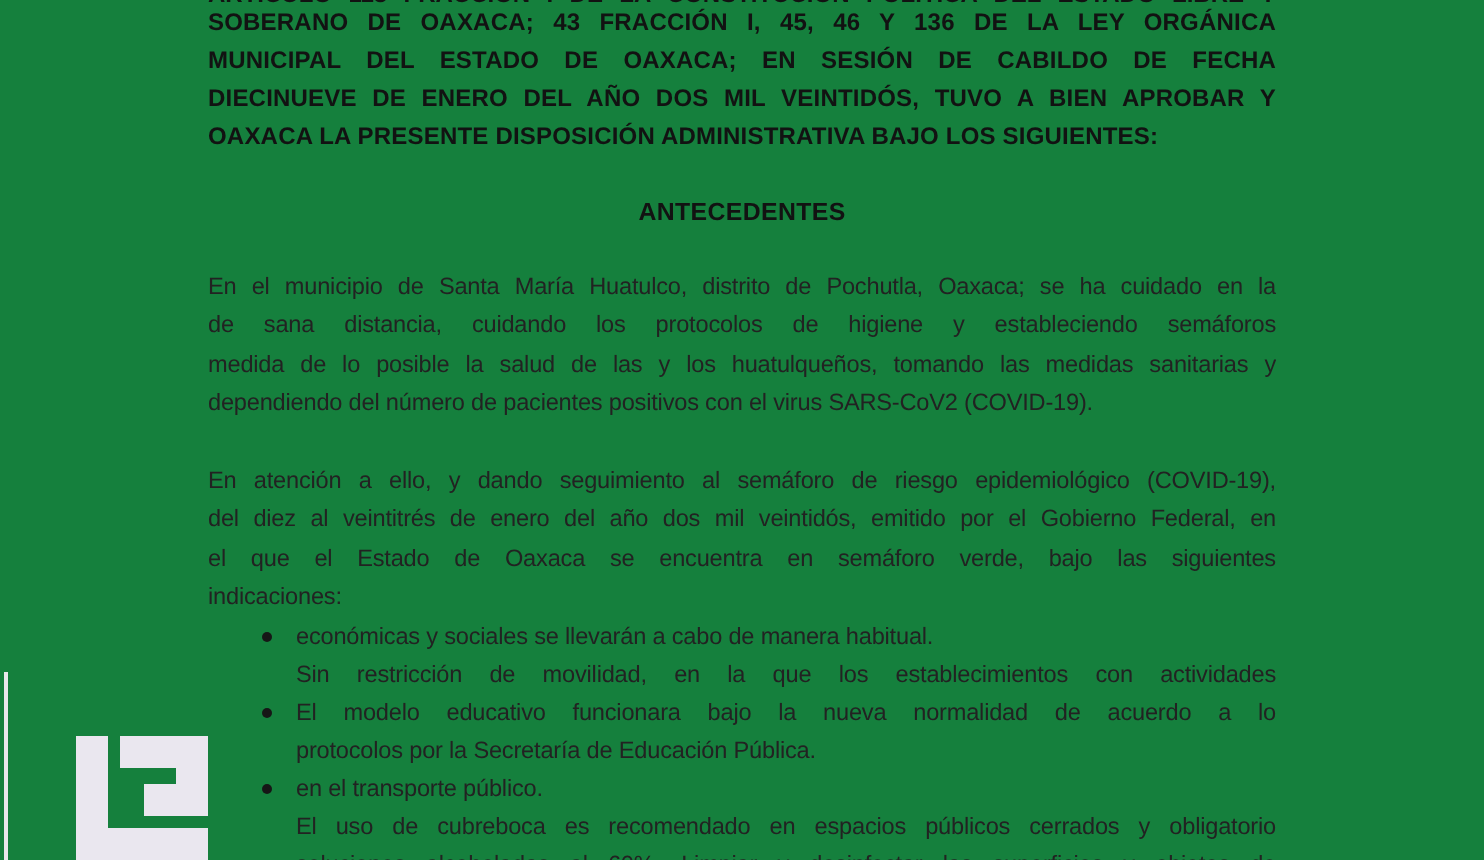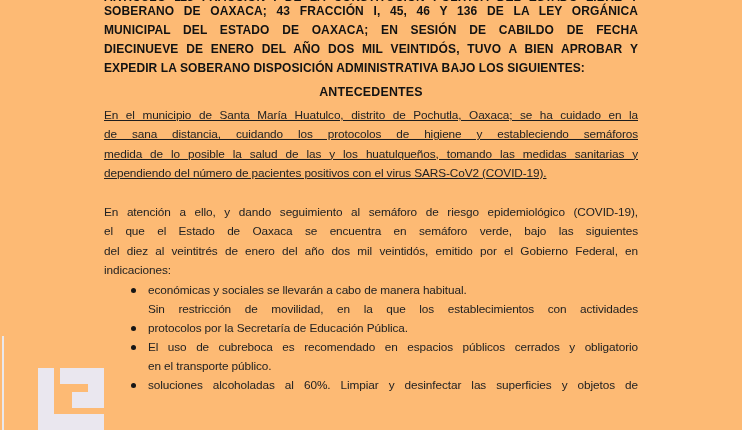--- a/index.html
+++ b/index.html
@@ -1,19 +1,19 @@
 <!DOCTYPE html>
 <html><head>
 <meta charset="utf-8">
 <style>
   html,body{margin:0;padding:0;background:#fff;}
   #page{
     position:relative;
     width:742px;height:430px;
-    background:#fdba74;
+    background:#15803d;
     overflow:hidden;
     font-family:"Liberation Sans", sans-serif;
     color:#1e1e1e;
   }
   
   #edge-line{
     position:absolute;left:2px;top:336px;width:2px;height:94px;
     background:#e9e8ec;
   }
   
@@ -32,29 +32,29 @@
     height:19px; line-height:19px;
     font-weight:700; font-size:12px; color:#121212;
   }
   .preamble .tl{
     height:19px; line-height:19px;
     font-weight:700; font-size:12px; color:#121212;
     letter-spacing:0.1px;
   }
   #preamble{ margin-top:2px; }
   #heading{
-    margin-top:5px; height:19px; line-height:19px;
+    margin-top:19px; height:19px; line-height:19px;
     text-align:center; font-weight:700; font-size:12.4px; color:#121212;
     letter-spacing:0.2px;
   }
   .body-lines .tl{
     height:19.3px; line-height:19.3px;
     font-size:11.8px; letter-spacing:-0.1px; color:#222;
   }
-  #para1{ margin-top:4px;text-decoration:underline; }
+  #para1{ margin-top:18px; }
   #para2{ margin-top:20px; }
   #bullet-list{
     margin:0; padding:0; list-style:none; margin-top:0.2px;
   }
   #bullet-list li{
     position:relative; padding-left:44px;
   }
   #bullet-list .dot{
     position:absolute; left:27px; top:7px;
     width:5px; height:5px; border-radius:50%;
@@ -78,58 +78,59 @@
   </svg>
 
   <div id="content">
 
     <div id="clipped-line" class="tl stretch">ARTÍCULO 113 FRACCIÓN I DE LA CONSTITUCIÓN POLÍTICA DEL ESTADO LIBRE Y</div>
 
     <div id="preamble" class="preamble">
         <div class="tl stretch">SOBERANO DE OAXACA; 43 FRACCIÓN I, 45, 46 Y 136 DE LA LEY ORGÁNICA</div>
         <div class="tl stretch">MUNICIPAL DEL ESTADO DE OAXACA; EN SESIÓN DE CABILDO DE FECHA</div>
         <div class="tl stretch">DIECINUEVE DE ENERO DEL AÑO DOS MIL VEINTIDÓS, TUVO A BIEN APROBAR Y</div>
-        <div class="tl">EXPEDIR LA SOBERANO DISPOSICIÓN ADMINISTRATIVA BAJO LOS SIGUIENTES:</div>
+        <div class="tl">OAXACA LA PRESENTE DISPOSICIÓN ADMINISTRATIVA BAJO LOS SIGUIENTES:</div>
       </div>
 
     <div id="heading">ANTECEDENTES</div>
 
     <div id="para1" class="body-lines">
         <div class="tl stretch">En el municipio de Santa María Huatulco, distrito de Pochutla, Oaxaca; se ha cuidado en la</div>
         <div class="tl stretch">de sana distancia, cuidando los protocolos de higiene y estableciendo semáforos</div>
         <div class="tl stretch">medida de lo posible la salud de las y los huatulqueños, tomando las medidas sanitarias y</div>
         <div class="tl">dependiendo del número de pacientes positivos con el virus SARS-CoV2 (COVID-19).</div>
       </div>
 
     <div id="para2" class="body-lines">
         <div class="tl stretch">En atención a ello, y dando seguimiento al semáforo de riesgo epidemiológico (COVID-19),</div>
+        <div class="tl stretch">del diez al veintitrés de enero del año dos mil veintidós, emitido por el Gobierno Federal, en</div>
         <div class="tl stretch">el que el Estado de Oaxaca se encuentra en semáforo verde, bajo las siguientes</div>
-        <div class="tl stretch">del diez al veintitrés de enero del año dos mil veintidós, emitido por el Gobierno Federal, en</div>
         <div class="tl">indicaciones:</div>
       </div>
 
     <ul id="bullet-list">
       <li>
         <span class="dot"></span>
         <div class="btxt">
             <div class="tl">económicas y sociales se llevarán a cabo de manera habitual.</div>
             <div class="tl stretch">Sin restricción de movilidad, en la que los establecimientos con actividades</div>
           </div>
       </li>
       <li>
         <span class="dot"></span>
         <div class="btxt">
+            <div class="tl stretch">El modelo educativo funcionara bajo la nueva normalidad de acuerdo a lo</div>
             <div class="tl">protocolos por la Secretaría de Educación Pública.</div>
           </div>
       </li>
       <li>
         <span class="dot"></span>
         <div class="btxt">
+            <div class="tl">en el transporte público.</div>
             <div class="tl stretch">El uso de cubreboca es recomendado en espacios públicos cerrados y obligatorio</div>
-            <div class="tl">en el transporte público.</div>
           </div>
       </li>
       <li>
         <span class="dot"></span>
         <div class="btxt">
             <div class="tl stretch">soluciones alcoholadas al 60%. Limpiar y desinfectar las superficies y objetos de</div>
           </div>
       </li>
     </ul>
 

